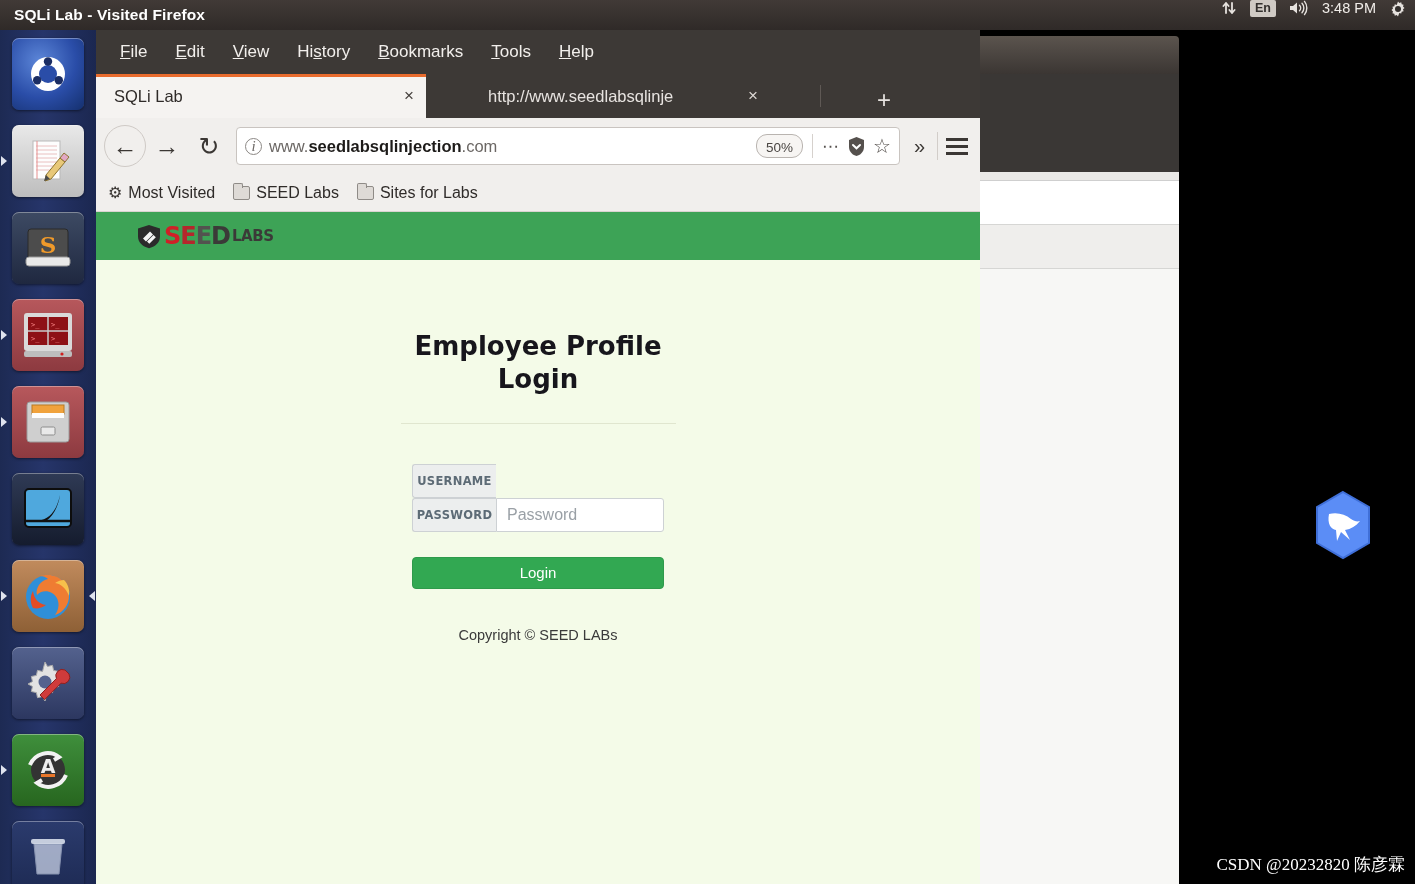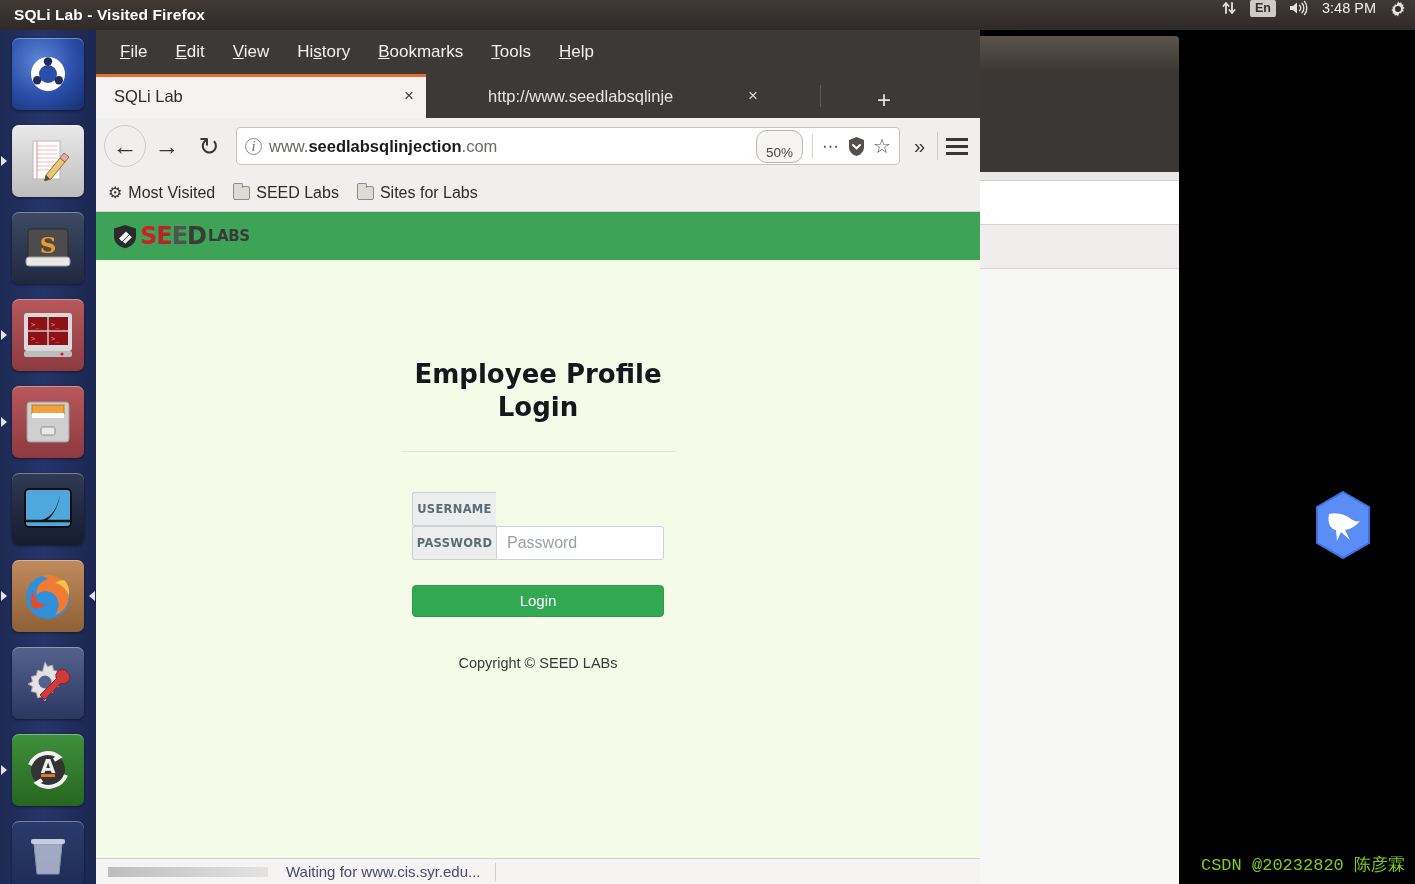--- a/index.html
+++ b/index.html
@@ -107,21 +107,21 @@
   .nav-back { border: 1.5px solid #cfcac6; border-radius: 50%; width: 42px; height: 42px; }
   .urlbar {
     flex: 1; height: 38px; margin: 0 6px; background: #fff; border: 1px solid #c9c4c0;
     border-radius: 4px; display: flex; align-items: center; padding: 0 8px; gap: 7px; overflow: hidden;
   }
   .url-info { font-size: 15px; color: #6e6a67; border:1.3px solid #8b8784; border-radius:50%;
               width:17px; height:17px; display:flex; align-items:center; justify-content:center;
               font-style: italic; font-family: "Liberation Serif", serif; }
   .url-text { flex: 1; font-size: 16.5px; color: #6b6764; white-space: nowrap; overflow: hidden; }
   .url-text b { color: #1d1b19; font-weight: bold; }
-  .zoom-badge { border: 1px solid #b9b4b0; border-radius: 11px; padding: 14px 9px 2px;
+  .zoom-badge { border: 1px solid #b9b4b0; border-radius: 11px; padding: 5px 9px 2px;
                 font-size: 13.5px; color: #4a4643; background: #f7f5f3; }
   .url-sep { width: 1px; height: 24px; background: #d6d1cd; margin: 0 2px; }
   .ico-dots { font-size: 17px; color: #55504d; letter-spacing: 1px; }
   .ico-shield { width: 19px; height: 21px; }
   .ico-star { font-size: 20px; color: #55504d; }
   .nav-chev { font-size: 20px; color: #3b3734; padding: 0 8px; }
   .nav-div { width:1px; height: 28px; background: #d2cdc9; margin: 0 4px; }
   .hamburger { width: 30px; height: 42px; display: flex; flex-direction: column;
                justify-content: center; gap: 4px; align-items: center; }
   .hamburger i { display:block; width: 22px; height: 3px; background: #3b3734; }
@@ -139,32 +139,32 @@
   }
   .bm-folder::before { content:""; position:absolute; left:-1px; top:-4px; width:8px; height:4px;
     border: 1.6px solid #8f8b87; border-bottom: none; border-radius: 2px 2px 0 0; background:#dedad6; }
 
   
   .page {
     position: absolute; left: 0; top: 182px; width: 884px; height: 672px;
     background: #f4fbe8; overflow: hidden;
   }
   .seed-header {
-    height: 48px; background: #3da356; display: flex; align-items: center; padding-left: 16px;
+    height: 48px; background: #3da356; display: flex; align-items: center; padding-left: 40px;
   }
   .seed-logo { display: flex; align-items: center; gap: 2px; }
   .shield { width: 26px; height: 25px; }
   .seed-word { font-size: 24px; font-weight: bold; letter-spacing: -1px;
                font-family: "DejaVu Sans", sans-serif; }
   .seed-s1 { color: #cf2027; } .seed-s2 { color: #b5262c; }
   .seed-s3 { color: #53524f; } .seed-s4 { color: #3b3a38; }
   .labs-word { font-size: 15px; font-weight: bold; color: #3b3a38; letter-spacing: -.5px;
                font-family: "DejaVu Sans", sans-serif; }
 
-  .login-wrap { width: 100%; display: flex; flex-direction: column; align-items: center; padding-top: 98px; }
+  .login-wrap { width: 100%; display: flex; flex-direction: column; align-items: center; padding-top: 70px; }
   .login-title {
     font-size: 26px; font-weight: bold; color: #17161c; text-align: center;
     line-height: 1.28; max-width: 260px; font-family: "DejaVu Sans", sans-serif;
   }
   .login-divider { width: 275px; height: 1px; background: #e0e6cf; margin: 26px 0 0; }
   .form-area { width: 252px; margin-top: 40px; }
   .in-group { display: flex; }
   .in-addon {
     width: 84px; background: #eceeee; border: 1px solid #cdd1d4; border-right: none;
     border-radius: 3px 0 0 3px; font-size: 11.5px; color: #5d6b76; font-weight: bold;
@@ -193,22 +193,22 @@
   }
   .status-progress { width: 160px; height: 10px; background: linear-gradient(90deg,#bdbdbd,#e3e3e3); margin-left: 12px; }
   .status-text { margin-left: 18px; font-size: 15px; color: #4a4a6e; white-space: nowrap; }
   .status-sep { margin-left: 14px; width: 1px; height: 18px; background: #cfcbc7; }
 
   
   .desk-icon { position: absolute; left: 1309px; top: 488px; width: 68px; height: 74px; }
 
   
   .watermark {
-    position: absolute; right: 10px; bottom: 8px; font-size: 17px; color: #84cc16;
-    font-family: Liberation Mono, monospace; white-space: nowrap;
+    position: absolute; right: 10px; bottom: 8px; font-size: 17px; color: #ffffff;
+    font-family: Liberation Serif, serif; white-space: nowrap;
   }
 </style>
 </head>
 <body>
 
 <div id="screen">
 
   <div class="bg-window">
     <div class="bgw-title"></div>
     <div class="bgw-body"></div>
@@ -319,25 +319,20 @@
             <div class="in-field">
                 <span class="ph">Password</span>
               </div>
           </div>
           <div class="login-btn">Login</div>
         </div>
 
         <div class="copyright">Copyright © SEED LABs</div>
       </div>
 
-      <div class="statusbar">
-        <div class="status-progress"></div>
-        <div class="status-text">Waiting for www.cis.syr.edu...</div>
-        <div class="status-sep"></div>
-      </div>
 
     </div>
   </div>
 
   <div class="top-panel">
     <span class="win-title">SQLi Lab - Visited Firefox</span>
     <div class="tray">
       <span class="tray-ico">
         <svg width="16" height="16" viewBox="0 0 16 16">
             <path d="M5 13V4M5 3l-2.6 3M5 3l2.6 3" stroke="#e6e2de" stroke-width="1.8" fill="none" stroke-linecap="round"></path>

